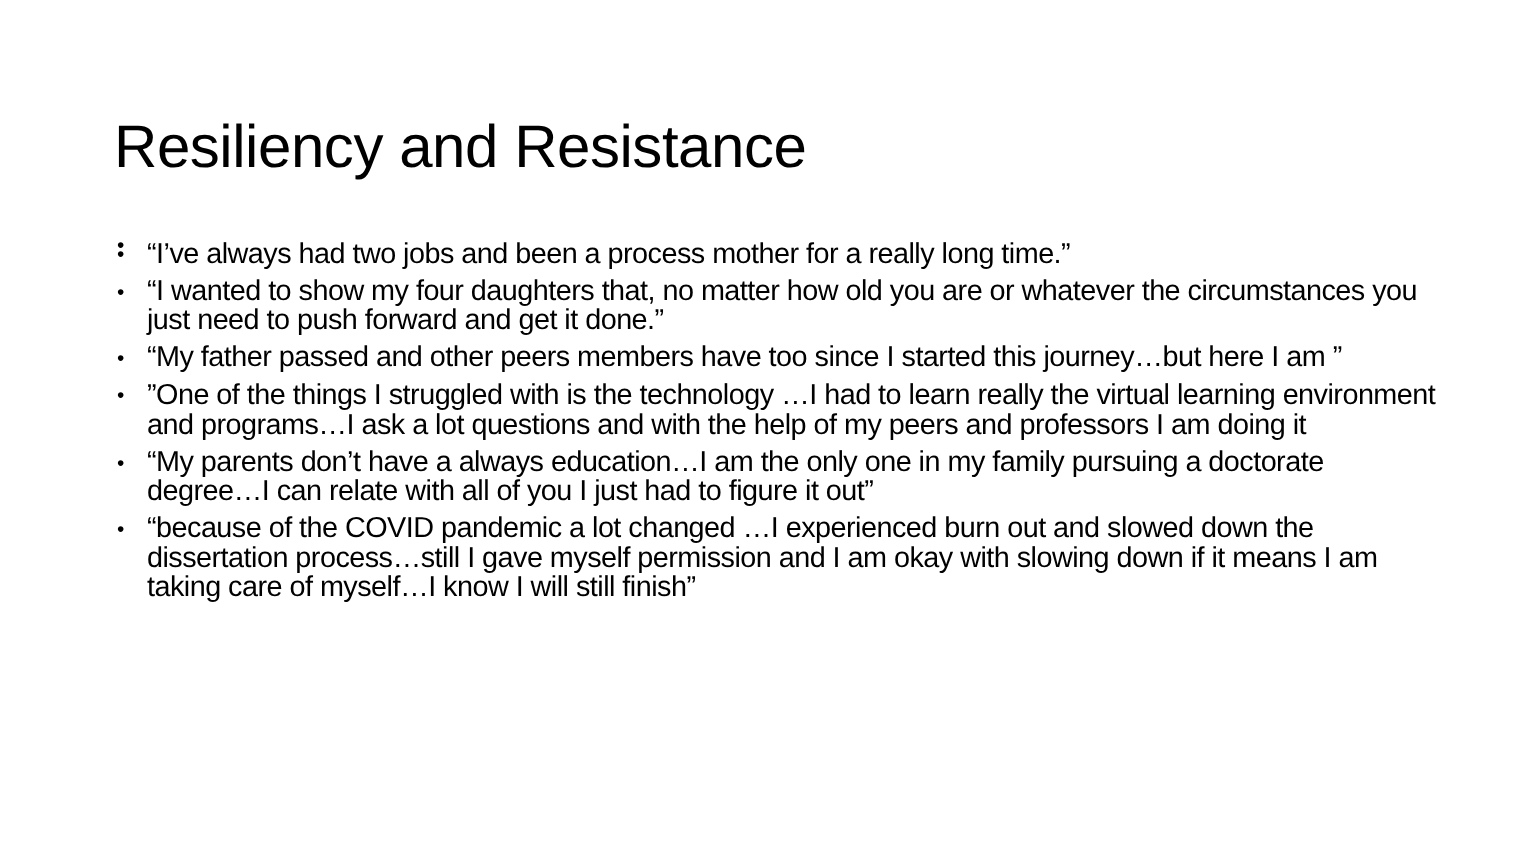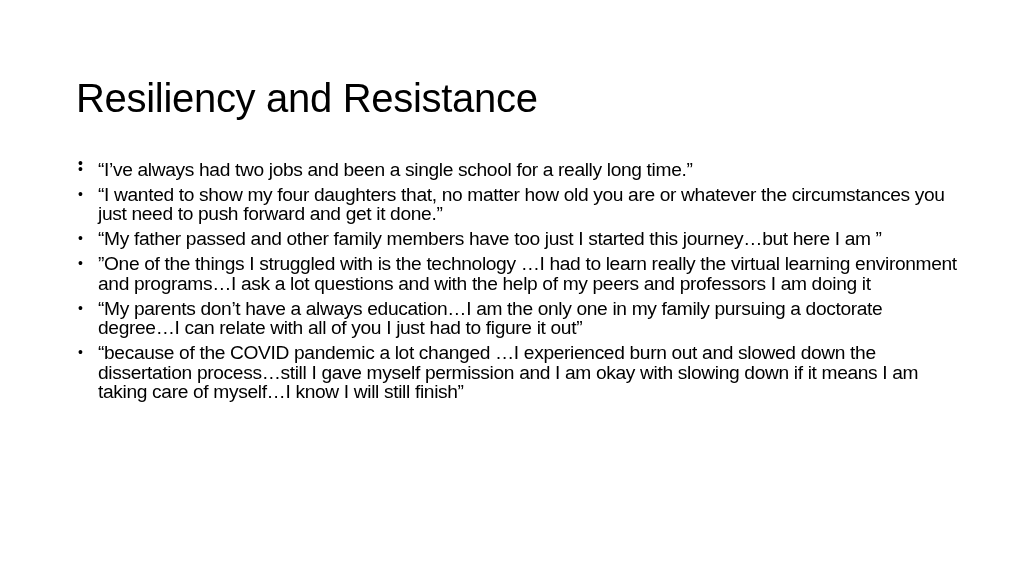--- a/index.html
+++ b/index.html
@@ -63,29 +63,29 @@
 
 <div class="slide">
   <h1 class="slide-title">Resiliency and Resistance</h1>
 
   <ul class="bullet-list">
     <li class="bullet-item">
       <span class="bullet-dot">•</span>
     </li>
     <li class="bullet-item">
       <span class="bullet-dot">•</span>
-      <span>“I’ve always had two jobs and been a single school for a really long time.”</span>
+      <span>“I’ve always had two jobs and been a process mother for a really long time.”</span>
     </li>
     <li class="bullet-item">
       <span class="bullet-dot">•</span>
       <span>“I wanted to show my four daughters that, no matter how old you are or whatever the circumstances you just need to push forward and get it done.”</span>
     </li>
     <li class="bullet-item">
       <span class="bullet-dot">•</span>
-      <span>“My father passed and other family members have too just I started this journey…but here I am ”</span>
+      <span>“My father passed and other peers members have too since I started this journey…but here I am ”</span>
     </li>
     <li class="bullet-item">
       <span class="bullet-dot">•</span>
       <span>”One of the things I struggled with is the technology …I had to learn really the virtual learning environment and programs…I ask a lot questions and with the help of my peers and professors I am doing it</span>
     </li>
     <li class="bullet-item">
       <span class="bullet-dot">•</span>
       <span>“My parents don’t have a always education…I am the only one in my family pursuing a doctorate degree…I can relate with all of you I just had to figure it out”</span>
     </li>
     <li class="bullet-item">

